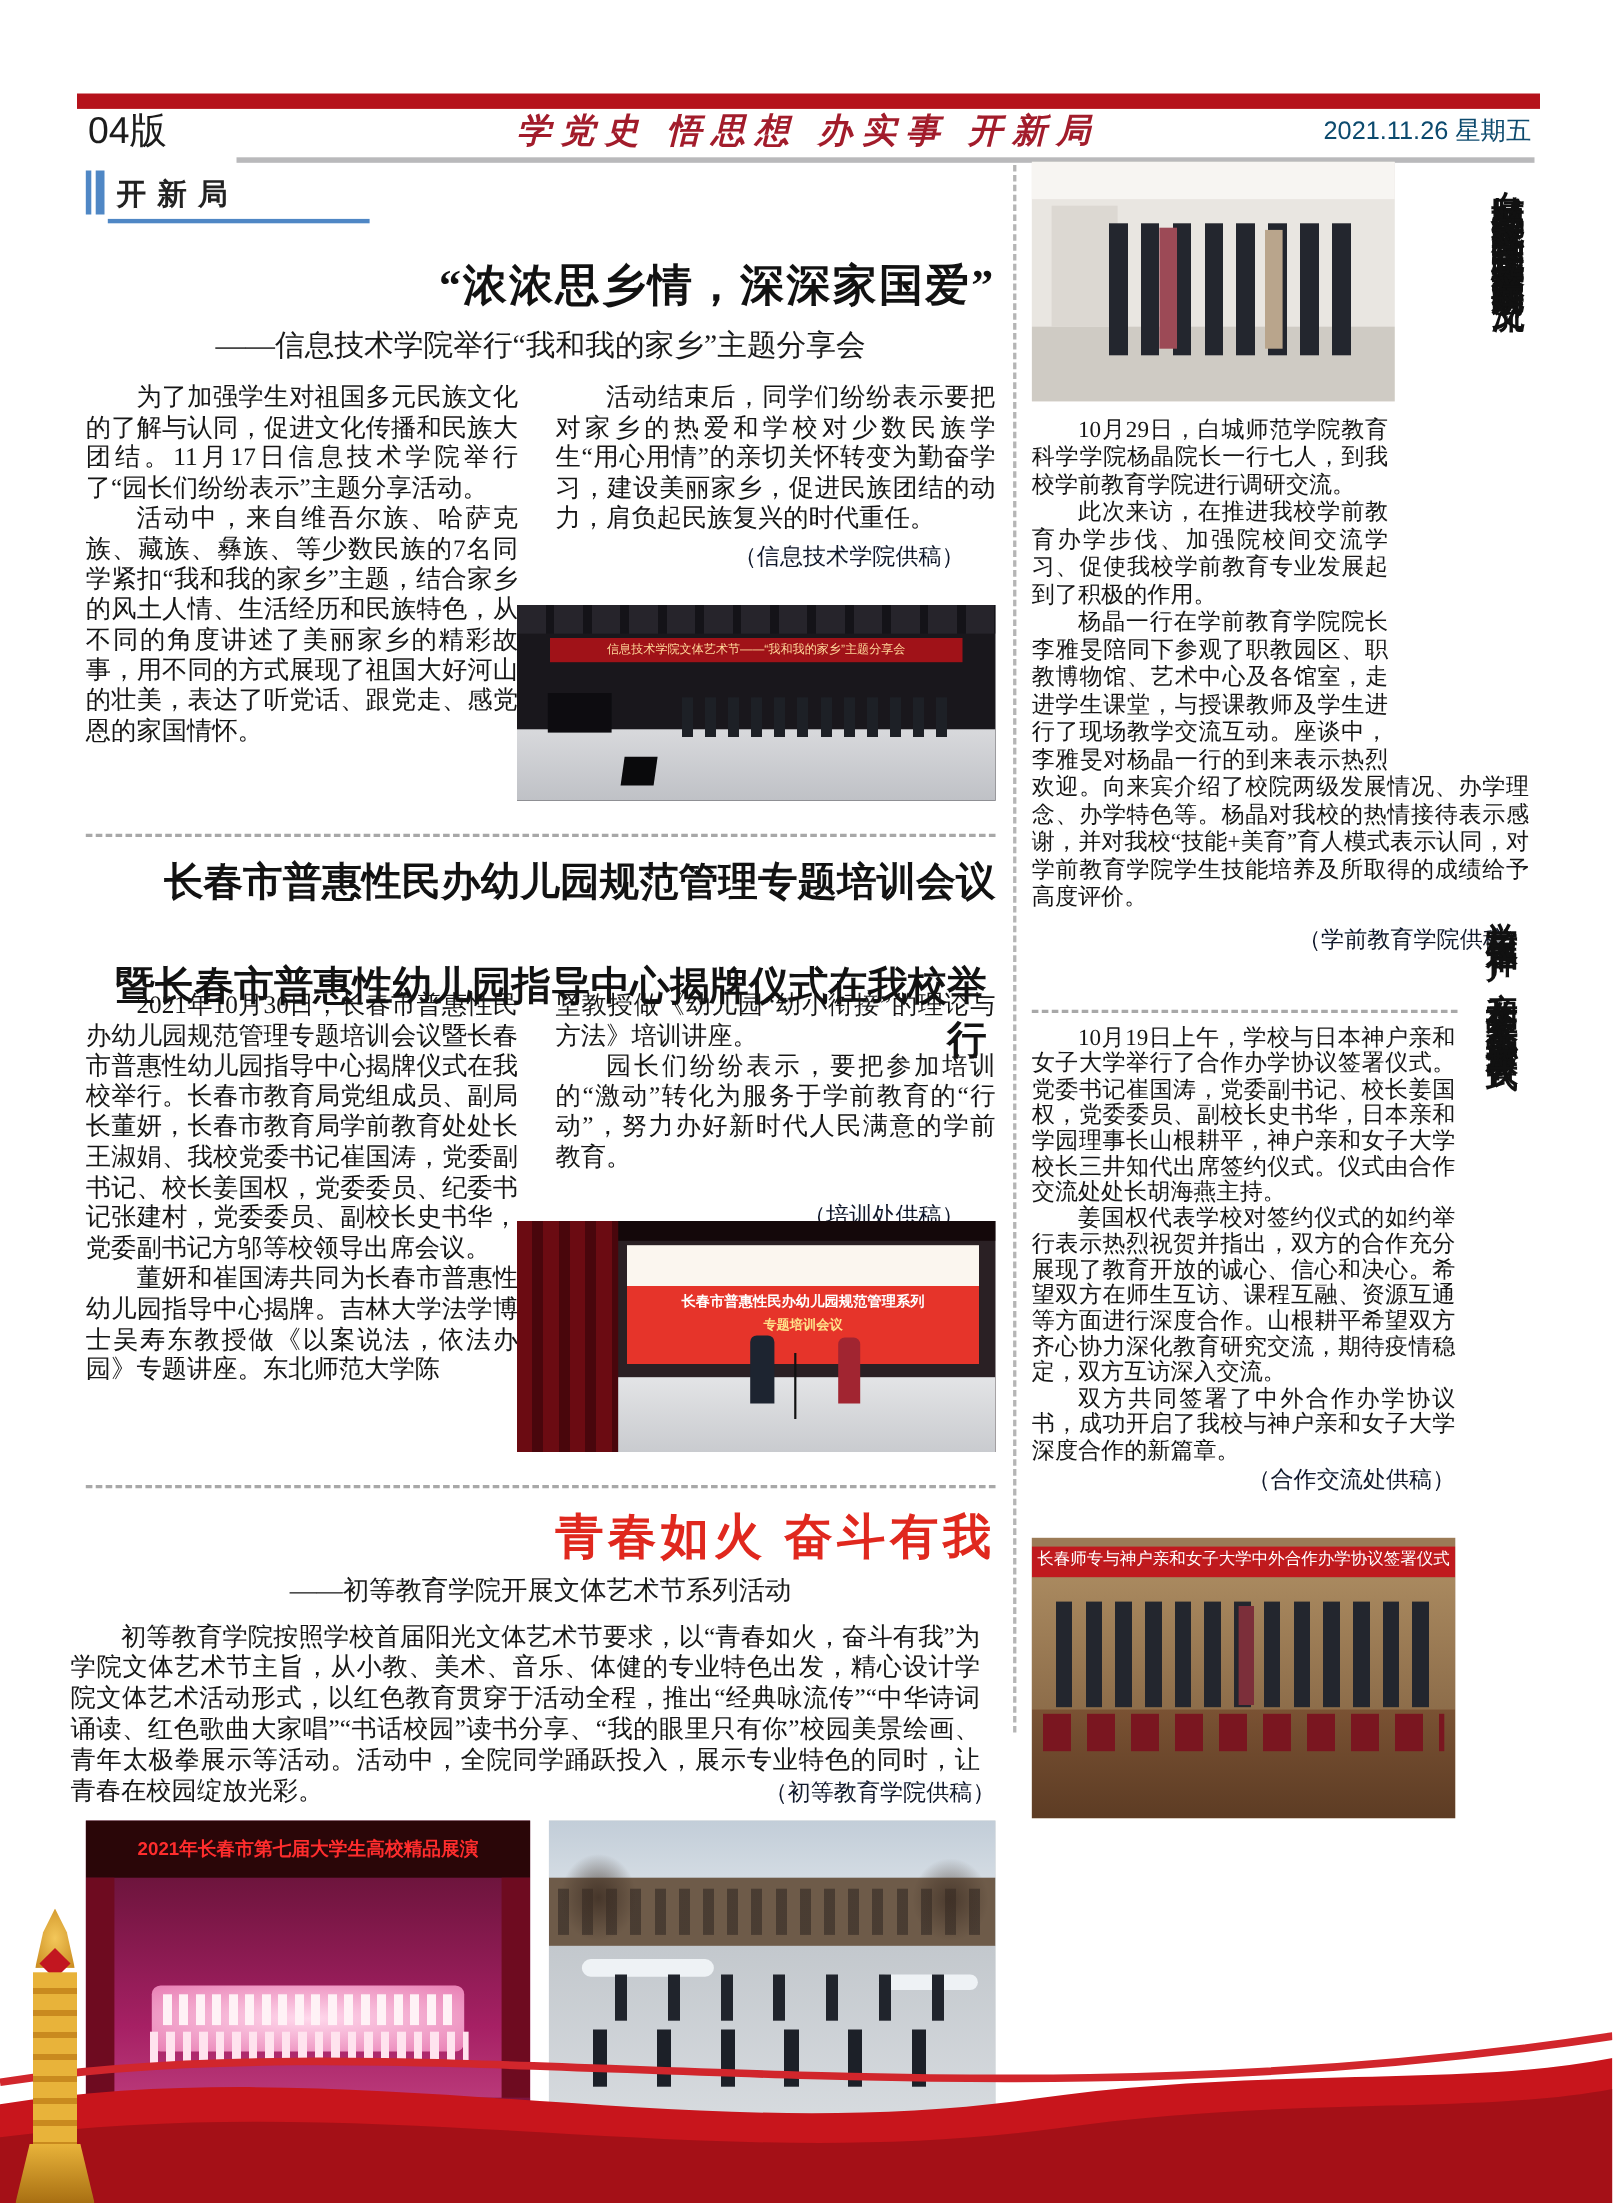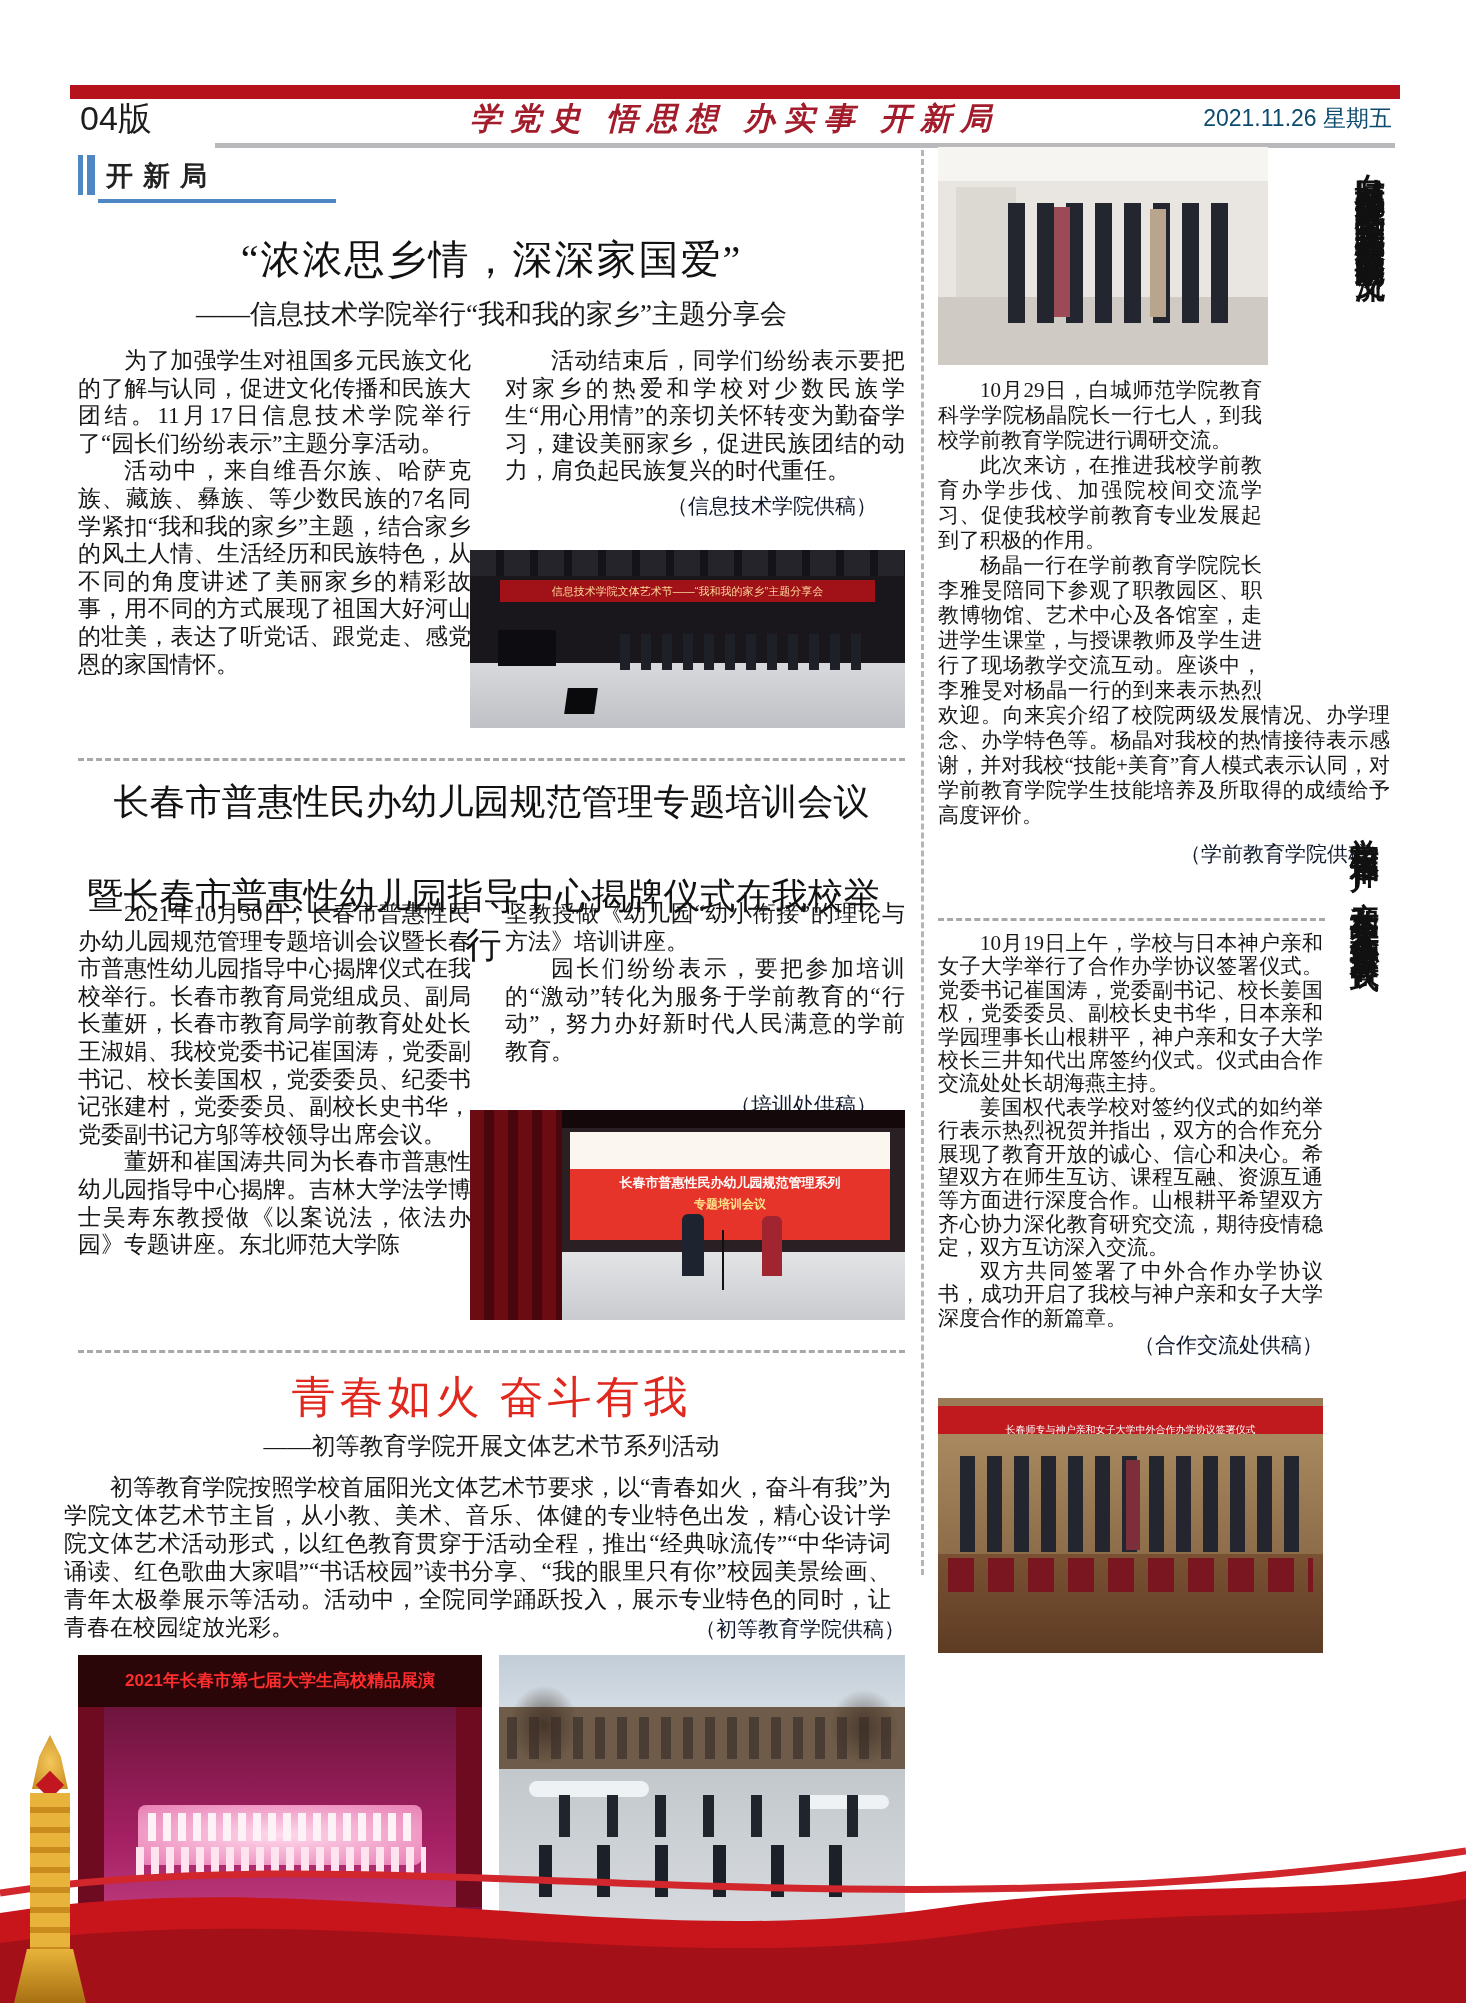--- a/index.html
+++ b/index.html
@@ -14,21 +14,21 @@
   .dateline{left:1100px;top:103px;width:292px;text-align:right;font-family:"Liberation Sans","DejaVu Sans",sans-serif;
             font-size:23px;color:#0c4a6e;}
   .grayrule{left:215px;top:143px;width:1180px;height:5px;background:#b9b9bb;}
   
   .seclabel-bar1{left:78px;top:155px;width:5px;height:40px;background:#4f87c5;}
   .seclabel-bar2{left:87px;top:155px;width:8px;height:40px;background:#4f87c5;}
   .seclabel-text{left:106px;top:158px;font-family:"Liberation Sans","DejaVu Sans",sans-serif;font-size:27px;font-weight:bold;
                  letter-spacing:10px;color:#222;}
   .seclabel-underline{left:98px;top:199px;width:238px;height:4px;background:#4f87c5;}
   
-  .headline{font-weight:normal;color:#121212;text-align:center;}
+  .headline{font-weight:bold;color:#121212;text-align:right;}
   .kai{font-weight:normal;color:#1a1a1a;text-align:center;}
   .body-col{font-size:23px;line-height:27.6px;text-align:justify;color:#161616;}
   .body-col p{margin:0;}
   .ind{text-indent:2em;}
   .credit{font-size:21px;text-align:right;color:#0f172a;}
   .rtext{font-size:21px;line-height:25px;text-align:justify;color:#161616;}
   .rtext p{margin:0;}
   .r2text{font-size:21px;line-height:23.4px;text-align:justify;color:#161616;}
   .r2text p{margin:0;}
   .dash-h{border-top:3px dashed #a8a8a8;height:0;}
@@ -165,21 +165,21 @@
 
   <div class="abs r2text" style="left:938px;top:932px;width:385px;">
     <p class="ind">10月19日上午，学校与日本神户亲和女子大学举行了合作办学协议签署仪式。党委书记崔国涛，党委副书记、校长姜国权，党委委员、副校长史书华，日本亲和学园理事长山根耕平，神户亲和女子大学校长三井知代出席签约仪式。仪式由合作交流处处长胡海燕主持。</p>
     <p class="ind">姜国权代表学校对签约仪式的如约举行表示热烈祝贺并指出，双方的合作充分展现了教育开放的诚心、信心和决心。希望双方在师生互访、课程互融、资源互通等方面进行深度合作。山根耕平希望双方齐心协力深化教育研究交流，期待疫情稳定，双方互访深入交流。</p>
     <p class="ind">双方共同签署了中外合作办学协议书，成功开启了我校与神户亲和女子大学深度合作的新篇章。</p>
     <div class="credit" style="margin-top:4px;">（合作交流处供稿）</div>
   </div>
 
   <div class="photo" style="left:938px;top:1398px;width:385px;height:255px;background:#9b7b57;">
     <div style="left:0;top:8px;width:385px;height:28px;background:#c01a1e;">
-      <div class="ptext" style="left:4px;top:17px;width:377px;font-size:10px;color:#fff;">长春师专与神户亲和女子大学中外合作办学协议签署仪式</div>
+      <div class="ptext" style="left:4px;top:2px;width:377px;font-size:15px;color:#fff;">长春师专与神户亲和女子大学中外合作办学协议签署仪式</div>
     </div>
     <div style="left:0;top:36px;width:385px;height:120px;background:linear-gradient(#a9895f,#8d6d4a);"></div>
     <div class="people-row" style="left:22px;top:58px;width:340px;height:96px;background:repeating-linear-gradient(90deg,#23262e 0 15px,rgba(0,0,0,0) 15px 27px);"></div>
     <div style="left:188px;top:62px;width:14px;height:90px;background:#7c2f3a;"></div>
     <div style="left:0;top:156px;width:385px;height:99px;background:linear-gradient(#7a5233,#5d3c24);"></div>
     <div class="people-row" style="left:10px;top:160px;width:365px;height:34px;background:repeating-linear-gradient(90deg,#7a1620 0 26px,rgba(0,0,0,0) 26px 40px);"></div>
   </div>
 
   <svg class="abs" style="left:0;top:1793px;" width="1466" height="210" viewBox="0 0 1466 210">
     <path d="M0,120 C320,70 620,160 940,115 C1150,85 1330,105 1466,78 L1466,210 L0,210 Z" fill="#c8151c"></path>

